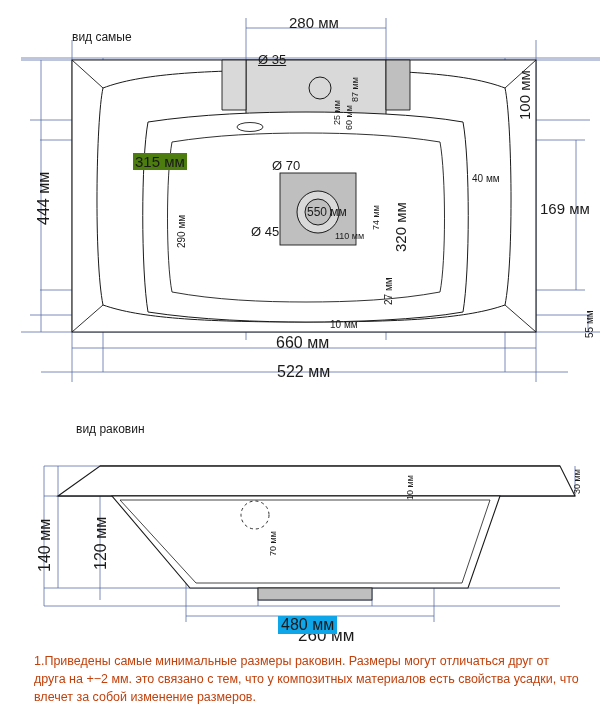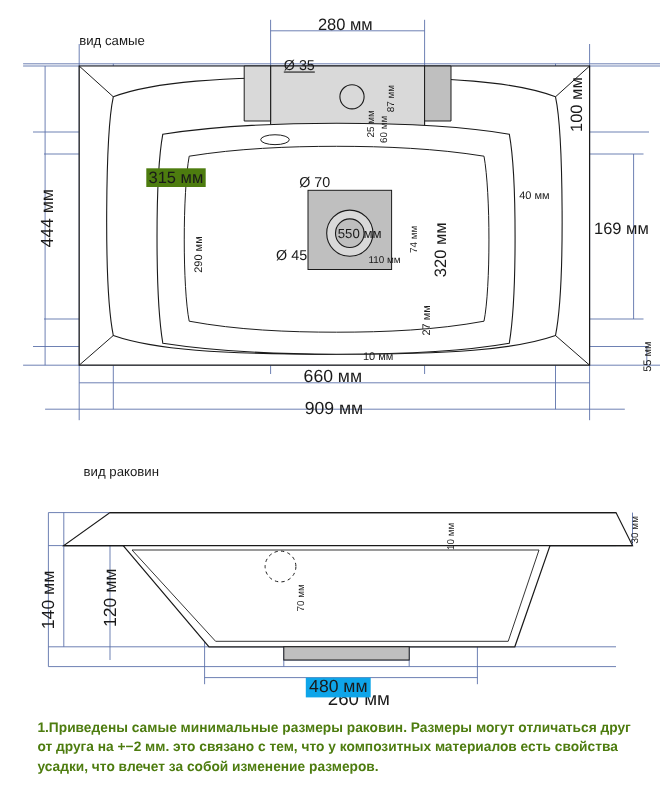--- a/index.html
+++ b/index.html
@@ -10,21 +10,21 @@
   .lbl{position:absolute;white-space:nowrap;}
   .t9{font-size:9px;}
   .t10{font-size:10px;}
   .t11{font-size:17px;margin-top:29px;}
   .t12{font-size:12px;}
   .t13{font-size:13px;}
   .t15{font-size:15px;}
   .t16{font-size:16px;}
   .rot{transform-origin:0 0;}
   .note{position:absolute;left:34px;top:652px;width:548px;font-size:12.5px;
-        line-height:18px;color:#4d7c0f;font-weight:bold;}
+        line-height:18px;color:#c2410c;}
 </style>
 </head>
 <body>
 
 <div id="sheet">
 
   <svg width="610" height="720" viewBox="0 0 610 720">
     <g stroke="#5a6fa8" stroke-width="0.8" fill="none">
 
       <line x1="72" y1="40" x2="72" y2="382"></line>
@@ -144,21 +144,21 @@
       <rect x="258" y="588" width="114" height="12" fill="#bfbfbf" stroke="#1a1a1a" stroke-width="0.9"></rect>
 
       <circle cx="255" cy="515" r="14" fill="none" stroke="#1a1a1a" stroke-width="0.9" stroke-dasharray="3 3"></circle>
     </g>
   </svg>
 
   <div class="lbl t12" style="left:72px;top:30px;">вид самые</div>
 
   <div class="lbl t15" style="left:289px;top:14px;">280 мм</div>
   <div class="lbl t16" style="left:276px;top:334px;">660 мм</div>
-  <div class="lbl t16" style="left:277px;top:363px;">909 мм</div>
+  <div class="lbl t16" style="left:277px;top:363px;">522 мм</div>
 
   <div class="lbl t16 rot" style="left:35px;top:225px;transform:rotate(-90deg);">444 мм</div>
 
   <div class="lbl t15" style="left:133px;top:153px;background:#4d7c0f;padding:0 2px;">315 мм</div>
   <div class="lbl t15 rot" style="left:392px;top:252px;transform:rotate(-90deg);">320 мм</div>
   <div class="lbl t10 rot" style="left:176px;top:248px;transform:rotate(-90deg);">290 мм</div>
 
   <div class="lbl t15" style="left:540px;top:200px;">169 мм</div>
   <div class="lbl t15 rot" style="left:516px;top:120px;transform:rotate(-90deg);">100 мм</div>
   <div class="lbl t10 rot" style="left:584px;top:338px;transform:rotate(-90deg);">55 мм</div>

